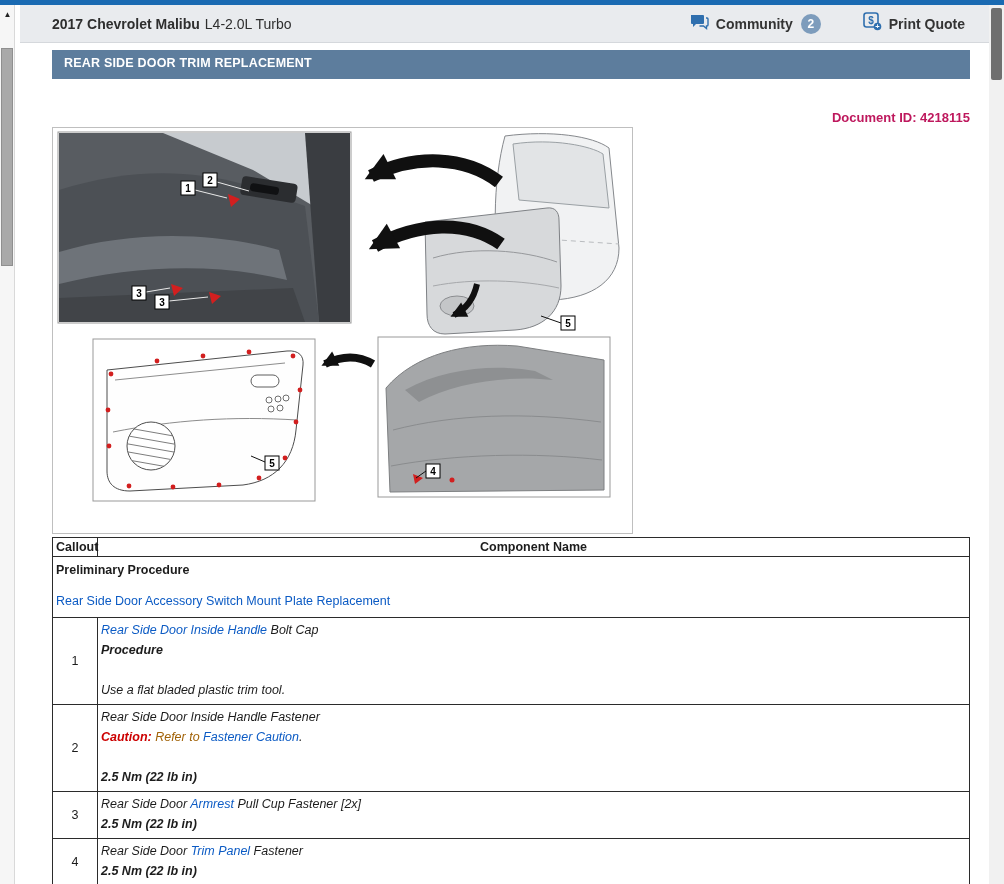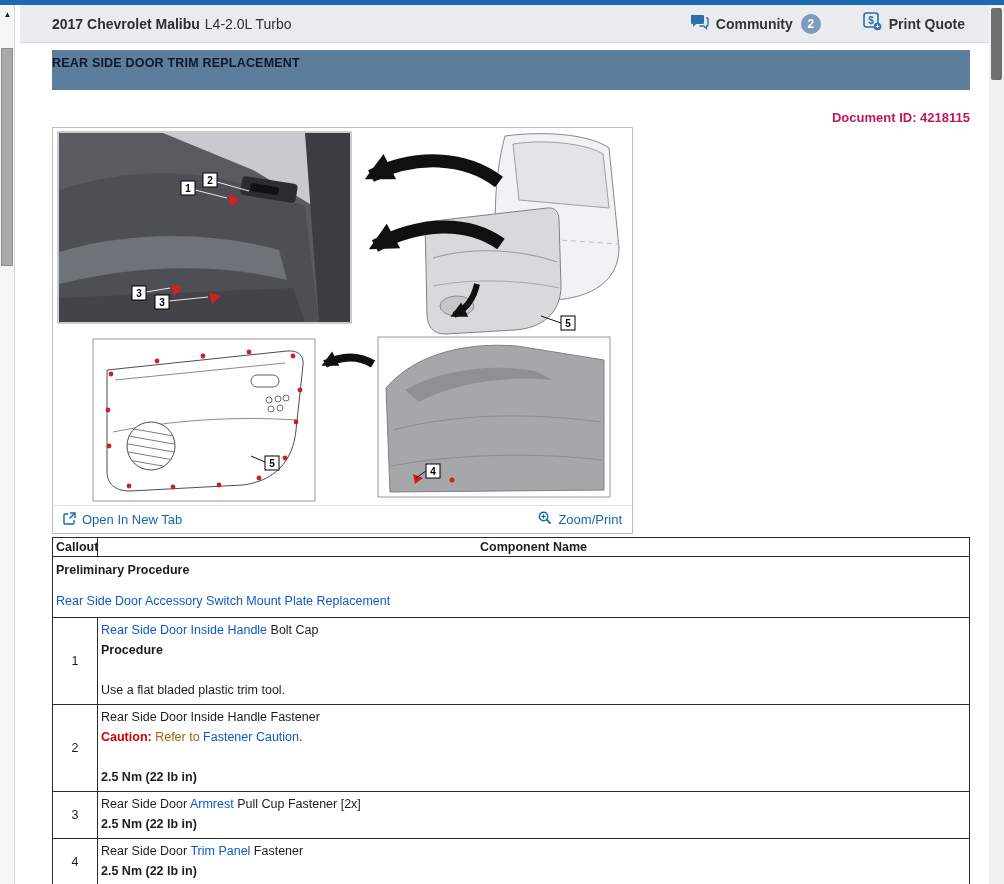--- a/index.html
+++ b/index.html
@@ -35,23 +35,23 @@
   .hdr-group { display:flex; align-items:center; cursor:pointer; }
   .hdr-label { font-size:14px; font-weight:bold; color:#333; margin-left:7px; white-space:nowrap; }
   .badge {
     width:20px; height:20px; border-radius:50%; background:#7d9cbc; color:#fff;
     font-size:12px; font-weight:bold; line-height:20px; text-align:center; margin-left:8px;
   }
   .gap-lg { width:42px; }
 
   
   .section-banner {
-    position:absolute; left:52px; top:50px; width:918px; height:40px;
-    background:#5d7d9d; color:#0f172a; font-size:12.5px; font-weight:bold;
-    line-height:26px; letter-spacing:.2px;
+    position:absolute; left:52px; top:50px; width:918px; height:29px;
+    background:#5d7d9d; color:#ffffff; font-size:12.5px; font-weight:bold;
+    line-height:26px; padding-left:12px; letter-spacing:.2px;
   }
 
   .doc-id { position:absolute; left:600px; top:110px; width:370px; text-align:right; font-size:13px; font-weight:bold; color:#be185d; }
 
   
   .figure-box { position:absolute; left:52px; top:127px; width:581px; height:407px; border:1px solid #bfbfbf; background:#fff; }
   .figure-canvas { position:absolute; left:0; top:0; }
   .figure-links {
     position:absolute; left:0; bottom:0; width:100%; height:28px; border-top:1px solid #e2e2e2;
     display:flex; align-items:center; justify-content:space-between; padding:0 10px; background:#fff;
@@ -65,21 +65,21 @@
   }
   .component-table th, .component-table td { border:1px solid #2b2b2b; }
   .component-table th { font-weight:bold; padding:2px 3px; height:17px; }
   th.callout-h { text-align:right; width:45px; }
   th.comp-h { text-align:center; }
   .prelim-cell { padding:3px 3px 6px 3px; vertical-align:top; }
   .prelim-title { font-weight:bold; line-height:20px; }
   .prelim-link { color:#0c5bc4; margin-top:11px; line-height:20px; cursor:pointer; }
   .callout-cell { text-align:center; vertical-align:middle; width:45px; }
   .component-cell { padding:2px 3px 4px 3px; vertical-align:top; }
-  .cell-line { line-height:20px; min-height:20px; }
+  .cell-line { line-height:20px; min-height:20px;font-style:italic; }
   .seg-plain { color:#1c1c1c; }
   .seg-link { color:#0c5bc4; cursor:pointer; }
   .seg-bold { font-weight:bold; color:#1c1c1c; }
   .seg-caution { color:#cc0000; font-weight:bold; }
   .seg-red { color:#a16207; }
 </style>
 </head>
 <body>
 
 <div class="page">
@@ -250,43 +250,20 @@
             <rect x="212" y="328" width="14" height="14" fill="#fff" stroke="#000"></rect>
             <text x="219" y="339" text-anchor="middle">5</text>
           </g>
         <g>
             <rect x="373" y="336" width="14" height="14" fill="#fff" stroke="#000"></rect>
             <text x="380" y="347" text-anchor="middle">4</text>
           </g>
       </g>
     </svg>
 
-    <div class="figure-links">
-      <div class="fig-link">
-        <span>
-          <svg width="13" height="13" viewBox="0 0 13 13">
-            <path d="M5,2 H2 a1,1 0 0 0 -1,1 v8 a1,1 0 0 0 1,1 h8 a1,1 0 0 0 1,-1 V8" fill="none" stroke="#1766ad" stroke-width="1.4"></path>
-            <path d="M7,1 h5 v5" fill="none" stroke="#1766ad" stroke-width="1.4"></path>
-            <line x1="12" y1="1" x2="6.5" y2="6.5" stroke="#1766ad" stroke-width="1.4"></line>
-          </svg>
-        </span>
-        <span>Open In New Tab</span>
-      </div>
-      <div class="fig-link">
-        <span>
-          <svg width="14" height="14" viewBox="0 0 14 14">
-            <circle cx="5.5" cy="5.5" r="4.2" fill="none" stroke="#1766ad" stroke-width="1.4"></circle>
-            <line x1="5.5" y1="3.4" x2="5.5" y2="7.6" stroke="#1766ad" stroke-width="1.2"></line>
-            <line x1="3.4" y1="5.5" x2="7.6" y2="5.5" stroke="#1766ad" stroke-width="1.2"></line>
-            <line x1="8.6" y1="8.6" x2="12.6" y2="12.6" stroke="#1766ad" stroke-width="1.8"></line>
-          </svg>
-        </span>
-        <span>Zoom/Print</span>
-      </div>
-    </div>
   </div>
 
   <table class="component-table">
     <colgroup>
         <col style="width:45px">
         <col>
       </colgroup>
     <thead>
       <tr>
         <th class="callout-h">Callout</th>

